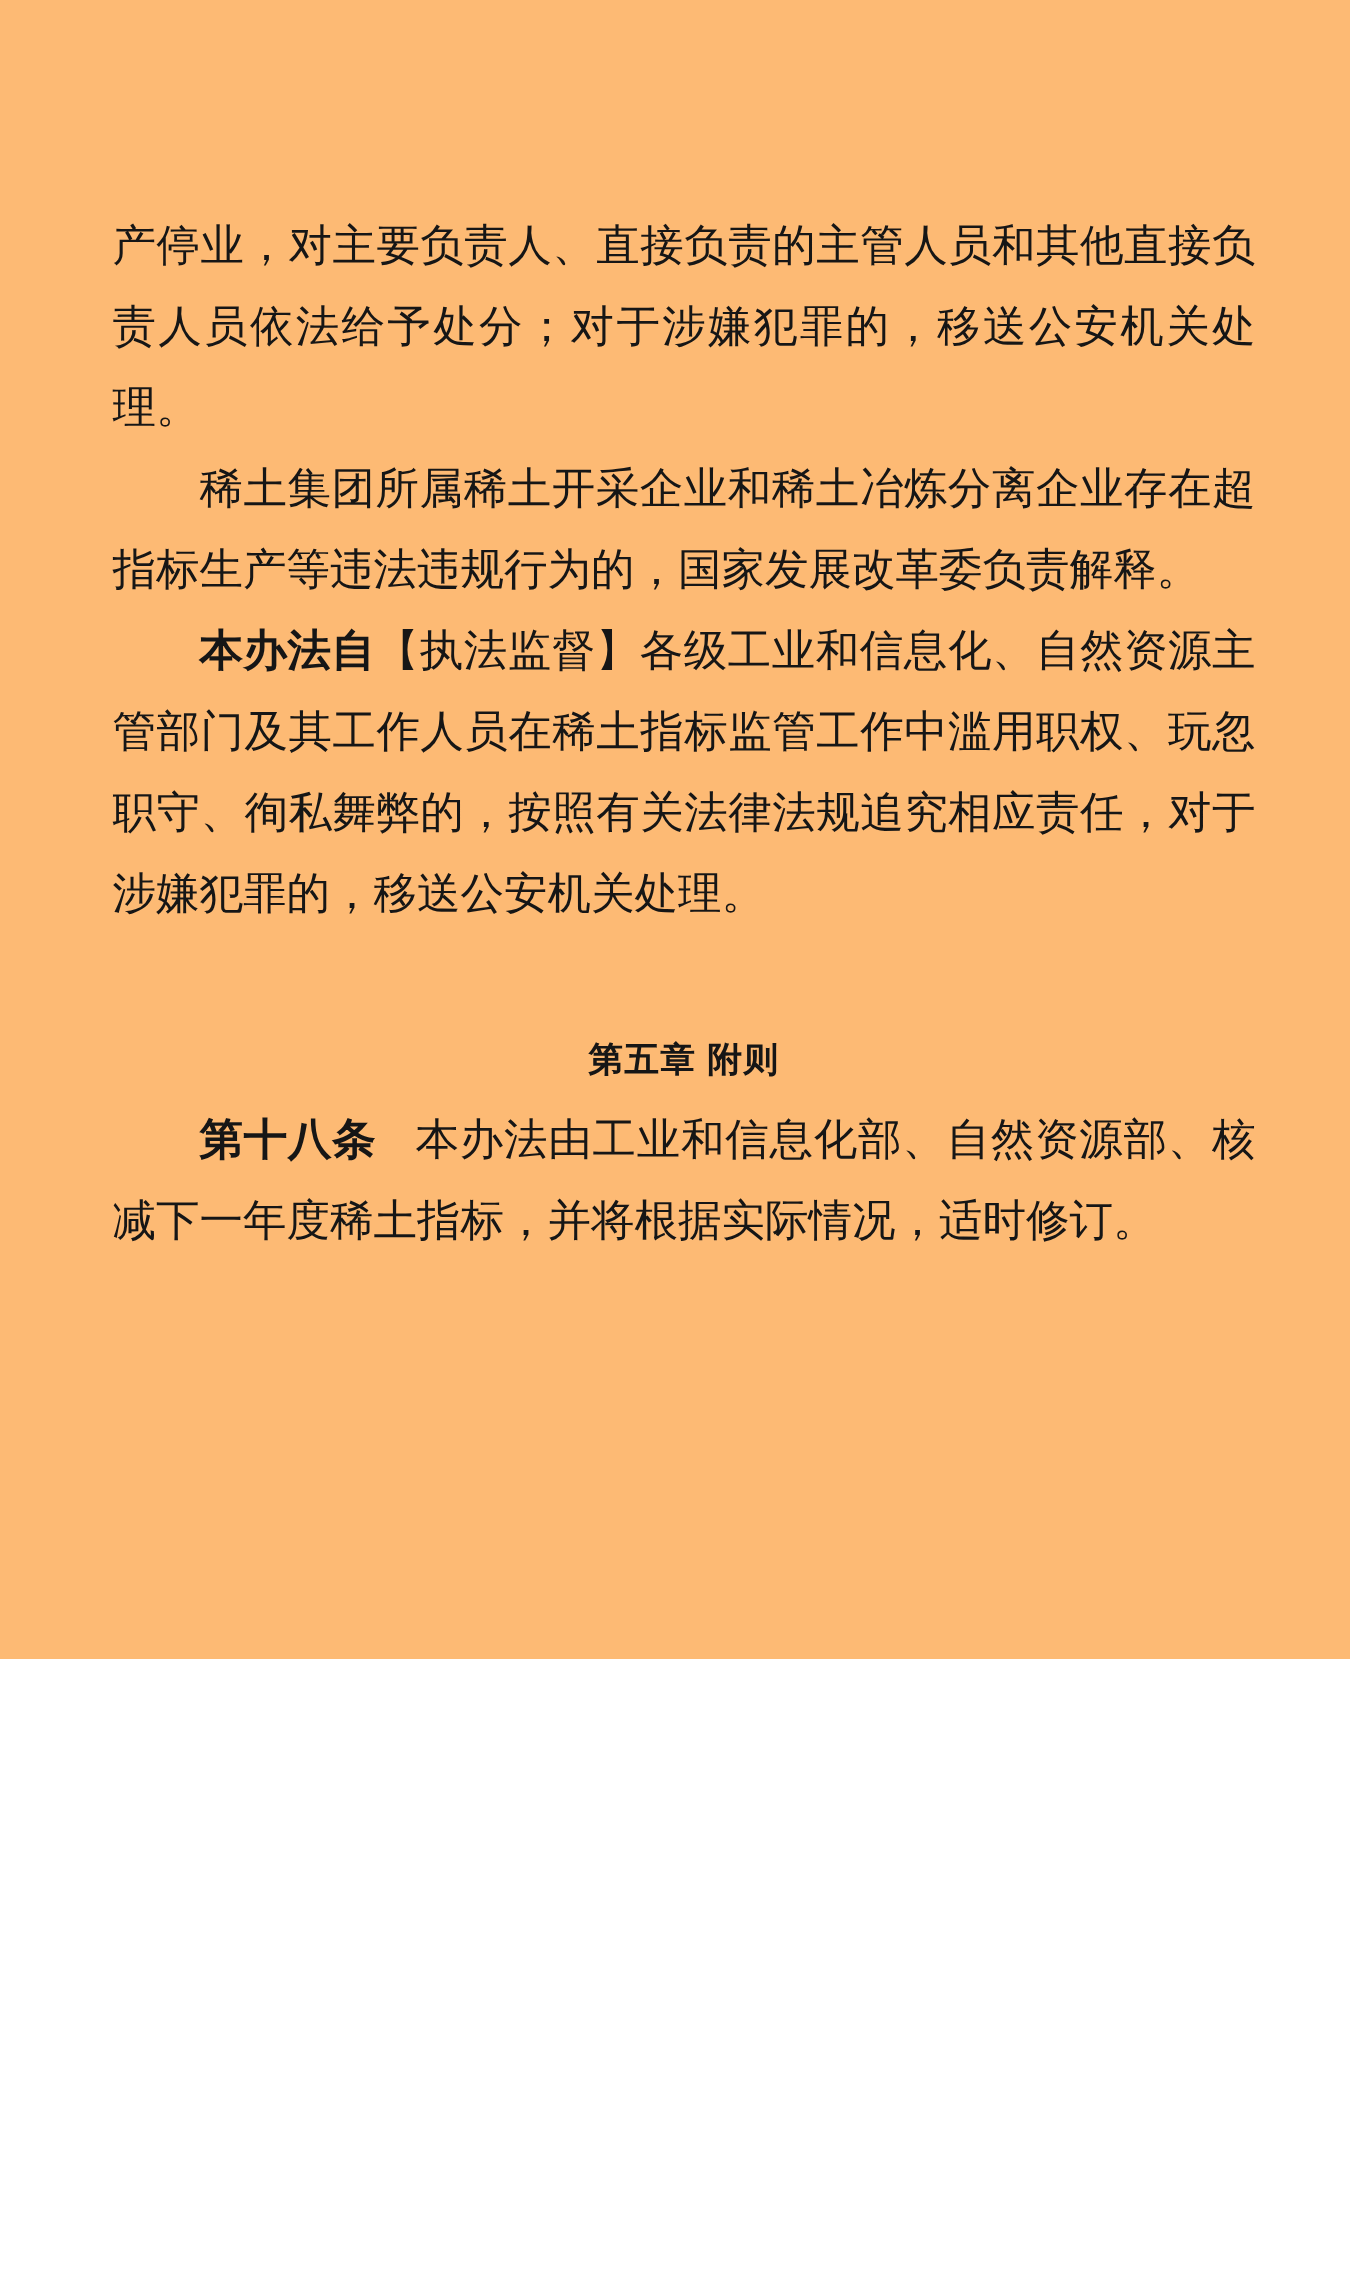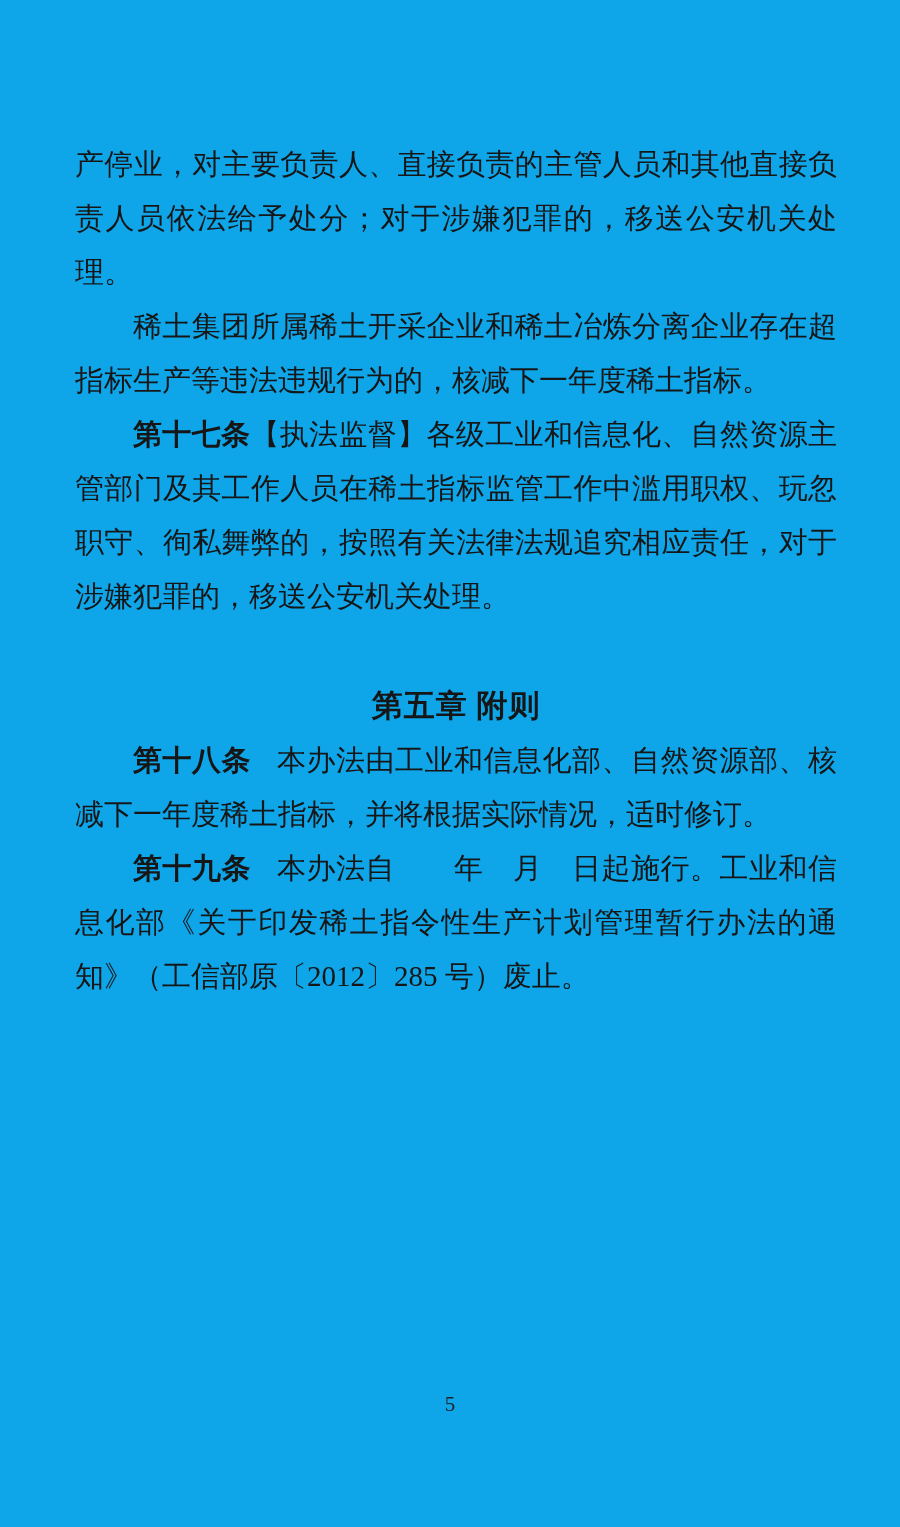--- a/index.html
+++ b/index.html
@@ -1,45 +1,45 @@
 <!DOCTYPE html>
 <html><head>
 <meta charset="utf-8">
 <style>
   * { margin: 0; padding: 0; box-sizing: border-box; }
   html, body { background: #ffffff; }
   .page {
     position: relative;
     width: 900px;
-    height: 1527px;
+    height: 1106px;
     margin: 0 auto;
-    background: #0ea5e9;
+    background: #fdba74;
     color: #161616;
     font-family: "Liberation Serif", "DejaVu Serif", serif;
     overflow: hidden;
   }
   .body-text {
     position: absolute;
     left: 75px;
     top: 137px;
     width: 762px;
     font-size: 29px;
     line-height: 54px;
   }
   .para {
     text-align: justify;
     text-justify: inter-ideograph;
   }
   .para.indent { text-indent: 2em; }
   .term { font-weight: bold; }
   .term.gap { margin-right: 0.9em; margin-top: 30px; }
   .chapter {
-    font-family: Liberation Serif, serif;
+    font-family: Liberation Sans, sans-serif;
     font-weight: bold;
-    font-size: 31px;
+    font-size: 23px;
     line-height: 54px;
     text-align: center;
     margin-top: 56px;
     letter-spacing: 1px;
   }
   .footer {
     position: absolute;
     left: 0;
     right: 0;
     top: 1392px;
@@ -49,26 +49,25 @@
   }
 </style>
 </head>
 <body>
 
 <div class="page">
   <div class="body-text">
 
     <p class="para">产停业，对主要负责人、直接负责的主管人员和其他直接负责人员依法给予处分；对于涉嫌犯罪的，移送公安机关处理。</p>
 
-    <p class="para indent">稀土集团所属稀土开采企业和稀土冶炼分离企业存在超指标生产等违法违规行为的，核减下一年度稀土指标。</p>
+    <p class="para indent">稀土集团所属稀土开采企业和稀土冶炼分离企业存在超指标生产等违法违规行为的，国家发展改革委负责解释。</p>
 
-    <p class="para indent"><span class="term">第十七条</span><span>【执法监督】各级工业和信息化、自然资源主管部门及其工作人员在稀土指标监管工作中滥用职权、玩忽职守、徇私舞弊的，按照有关法律法规追究相应责任，对于涉嫌犯罪的，移送公安机关处理。</span></p>
+    <p class="para indent"><span class="term">本办法自</span><span>【执法监督】各级工业和信息化、自然资源主管部门及其工作人员在稀土指标监管工作中滥用职权、玩忽职守、徇私舞弊的，按照有关法律法规追究相应责任，对于涉嫌犯罪的，移送公安机关处理。</span></p>
 
     <h2 class="chapter">第五章 附则</h2>
 
     <p class="para indent"><span class="term gap">第十八条</span><span>本办法由工业和信息化部、自然资源部、核减下一年度稀土指标，并将根据实际情况，适时修订。</span></p>
 
-    <p class="para indent"><span class="term gap">第十九条</span><span>本办法自　　年　月　日起施行。工业和信息化部《关于印发稀土指令性生产计划管理暂行办法的通知》（工信部原〔2012〕285 号）废止。</span></p>
 
   </div>
 
   <div class="footer">5</div>
 </div>
 
 </body></html>

